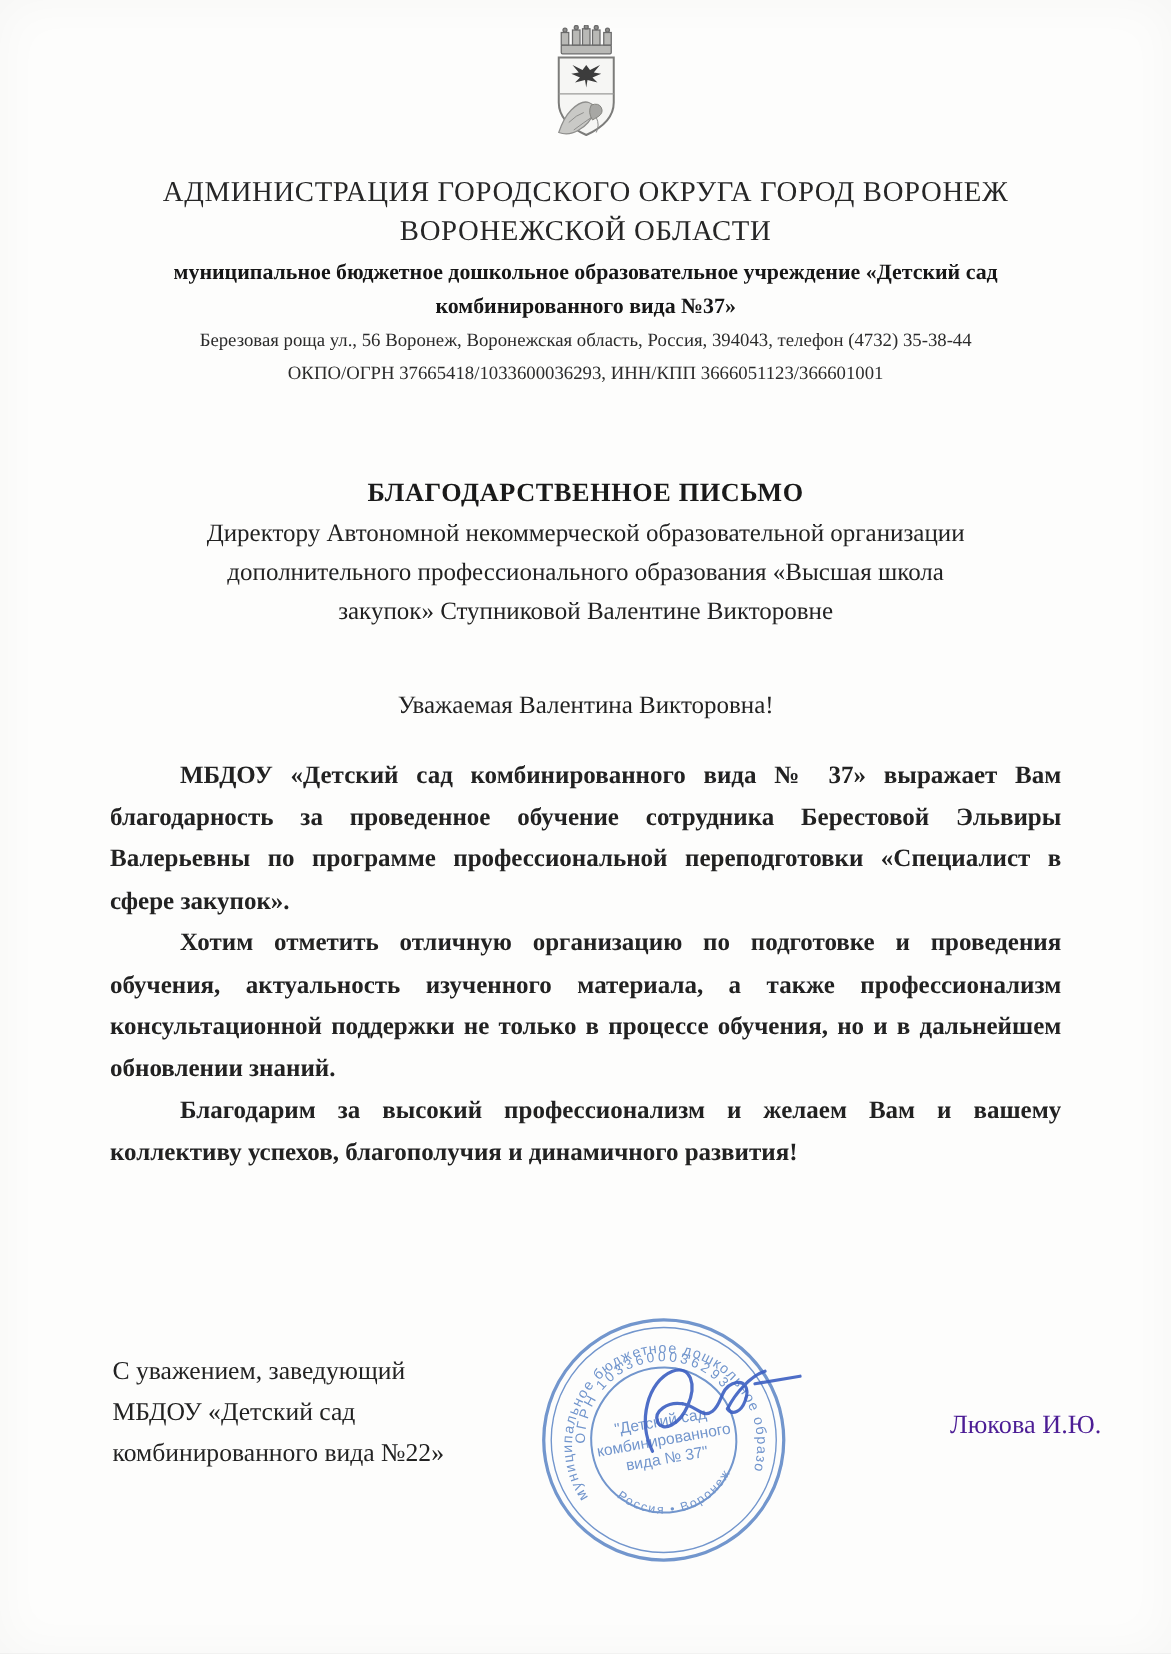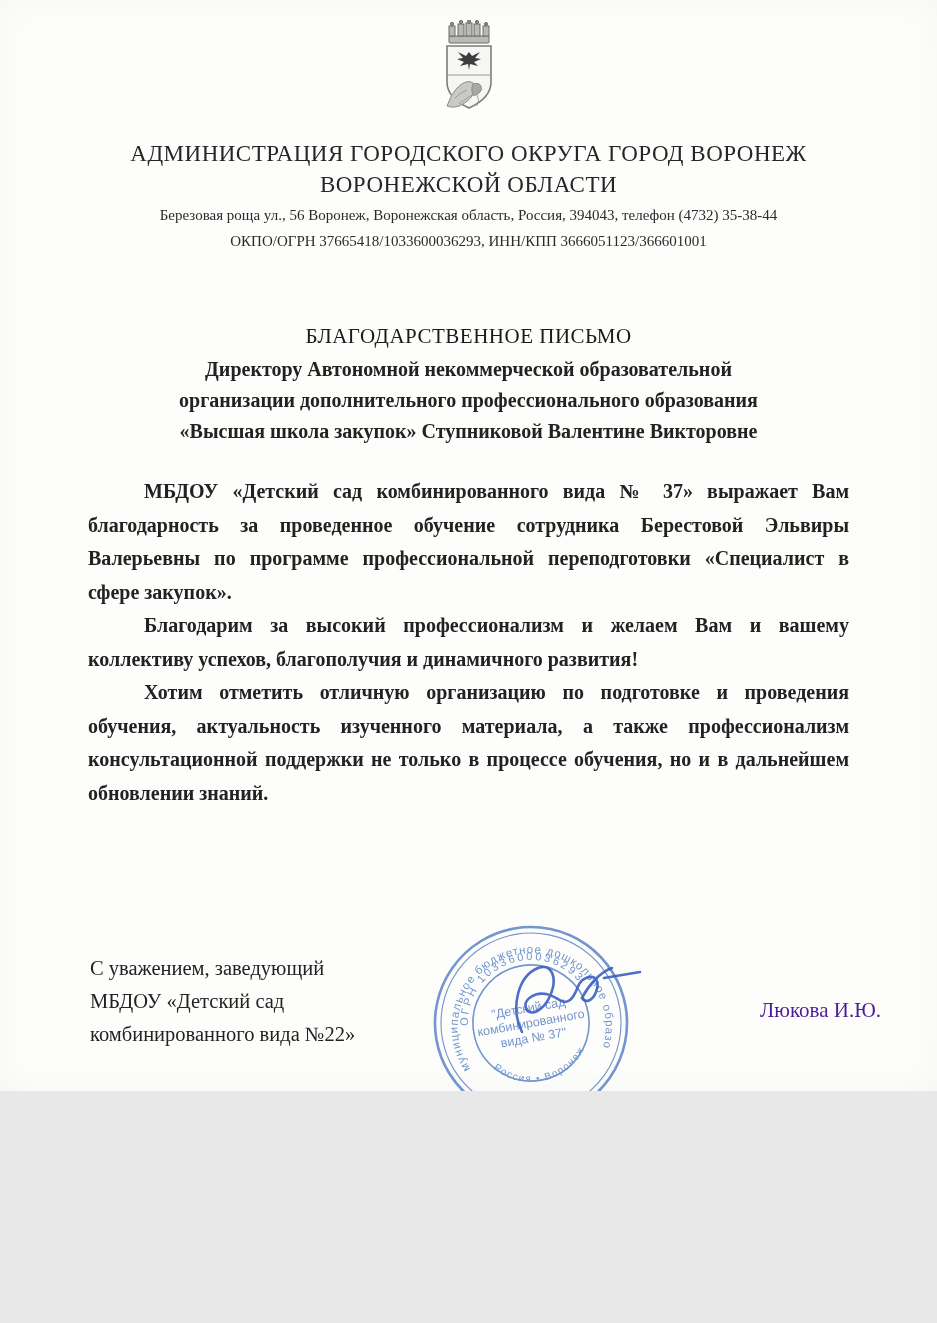--- a/index.html
+++ b/index.html
@@ -1,44 +1,44 @@
 <!DOCTYPE html>
 <html lang="ru"><head>
 <meta charset="utf-8">
 <style>
   html,body{margin:0;padding:0;background:#e8e8e8;}
   .page{
     position:relative;
-    width:937px;height:1091px;
+    width:937px;height:1323px;
     margin:0 auto;
     background:#fdfdfc;
     font-family:"Liberation Serif","DejaVu Serif",serif;
     color:#1e1e1e;
     overflow:hidden;
     box-shadow:inset 0 0 40px rgba(0,0,0,0.03);
   }
   
   .emblem{position:absolute;top:20px;left:50%;transform:translateX(-50%);}
   
   .header{padding-top:138px;text-align:center;}
   .admin-line1{font-size:23px;letter-spacing:.5px;line-height:32px;color:#262626;}
   .admin-line2{font-size:23px;letter-spacing:.5px;line-height:30px;color:#262626;}
   .org-name{
     font-weight:bold;font-size:17.5px;line-height:27px;
     width:720px;margin:4px auto 0;color:#161616;
   }
   .addr{font-size:15px;line-height:22px;color:#2b2b2b;margin-top:4px;font-family:Liberation Serif, serif;}
   
   .title{
-    text-align:center;font-weight:normal;font-size:21px;
+    text-align:center;font-weight:bold;font-size:21px;
     letter-spacing:.5px;margin-top:72px;color:#1a1a1a;
   }
   .addressee{
     width:640px;margin:5px auto 16px;text-align:center;
-    font-size:20px;line-height:31px;color:#222;font-weight:bold;
+    font-size:20px;line-height:31px;color:#222;
   }
   .salutation{text-align:center;font-size:20px;margin-top:48px;color:#222;}
   .body-text{padding:0 88px;margin-top:28px;}
   .body-text p{
     margin:0;text-indent:56px;text-align:justify;
     font-size:20px;line-height:33.5px;color:#222;font-weight:bold;
   }
   
   .sign-row{
     position:relative;
@@ -85,32 +85,34 @@
 
       <path d="M14 86 q4 -12 10 -18 q8 -8 14 -6 q6 2 4 8 q-3 9 -12 14 q-8 5 -16 2 z" fill="#c9c9c6" stroke="#8e8e8c" stroke-width="1"></path>
       <path d="M40 64 q6 -2 8 2 q2 4 -2 7 l-5 3 q-4 -6 -1 -12 z" fill="#a7a7a4" stroke="#84847f" stroke-width=".8"></path>
       <path d="M22 78 q6 -6 12 -8 M26 84 q8 -6 14 -10 M44 74 q3 6 0 12" fill="none" stroke="#8e8e8c" stroke-width=".8"></path>
     </svg>
   </div>
 
   <div class="header">
     <div class="admin-line1">АДМИНИСТРАЦИЯ ГОРОДСКОГО ОКРУГА ГОРОД ВОРОНЕЖ</div>
     <div class="admin-line2">ВОРОНЕЖСКОЙ ОБЛАСТИ</div>
+    <div class="org-name">муниципальное бюджетное дошкольное образовательное учреждение «Детский сад комбинированного вида №37»</div>
     <div class="addr">Березовая роща ул., 56 Воронеж, Воронежская область, Россия, 394043, телефон (4732) 35-38-44</div>
     <div class="addr">ОКПО/ОГРН 37665418/1033600036293, ИНН/КПП 3666051123/366601001</div>
   </div>
 
   <div class="title">БЛАГОДАРСТВЕННОЕ ПИСЬМО</div>
   <div class="addressee">Директору Автономной некоммерческой образовательной организации дополнительного профессионального образования «Высшая школа закупок» Ступниковой Валентине Викторовне</div>
 
+  <div class="salutation">Уважаемая Валентина Викторовна!</div>
 
   <div class="body-text">
     <p>МБДОУ «Детский сад комбинированного вида № 37» выражает Вам благодарность за проведенное обучение сотрудника Берестовой Эльвиры Валерьевны по программе профессиональной переподготовки «Специалист в сфере закупок».</p>
+    <p>Хотим отметить отличную организацию по подготовке и проведения обучения, актуальность изученного материала, а также профессионализм консультационной поддержки не только в процессе обучения, но и в дальнейшем обновлении знаний.</p>
     <p>Благодарим за высокий профессионализм и желаем Вам и вашему коллективу успехов, благополучия и динамичного развития!</p>
-    <p>Хотим отметить отличную организацию по подготовке и проведения обучения, актуальность изученного материала, а также профессионализм консультационной поддержки не только в процессе обучения, но и в дальнейшем обновлении знаний.</p>
   </div>
 
   <div class="sign-row">
     <div class="closing">
       <div>С уважением, заведующий</div>
       <div>МБДОУ «Детский сад</div>
       <div>комбинированного вида №22»</div>
     </div>
 
     <div class="stamp">

